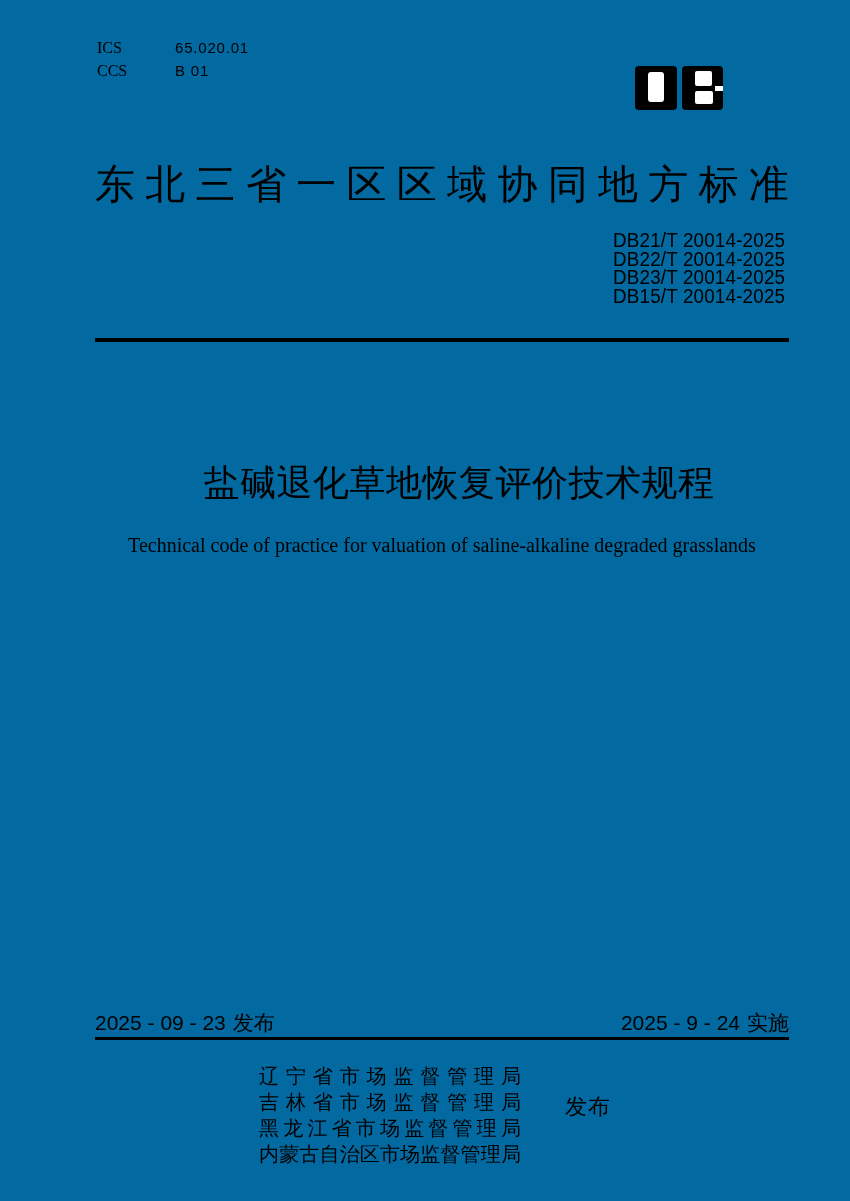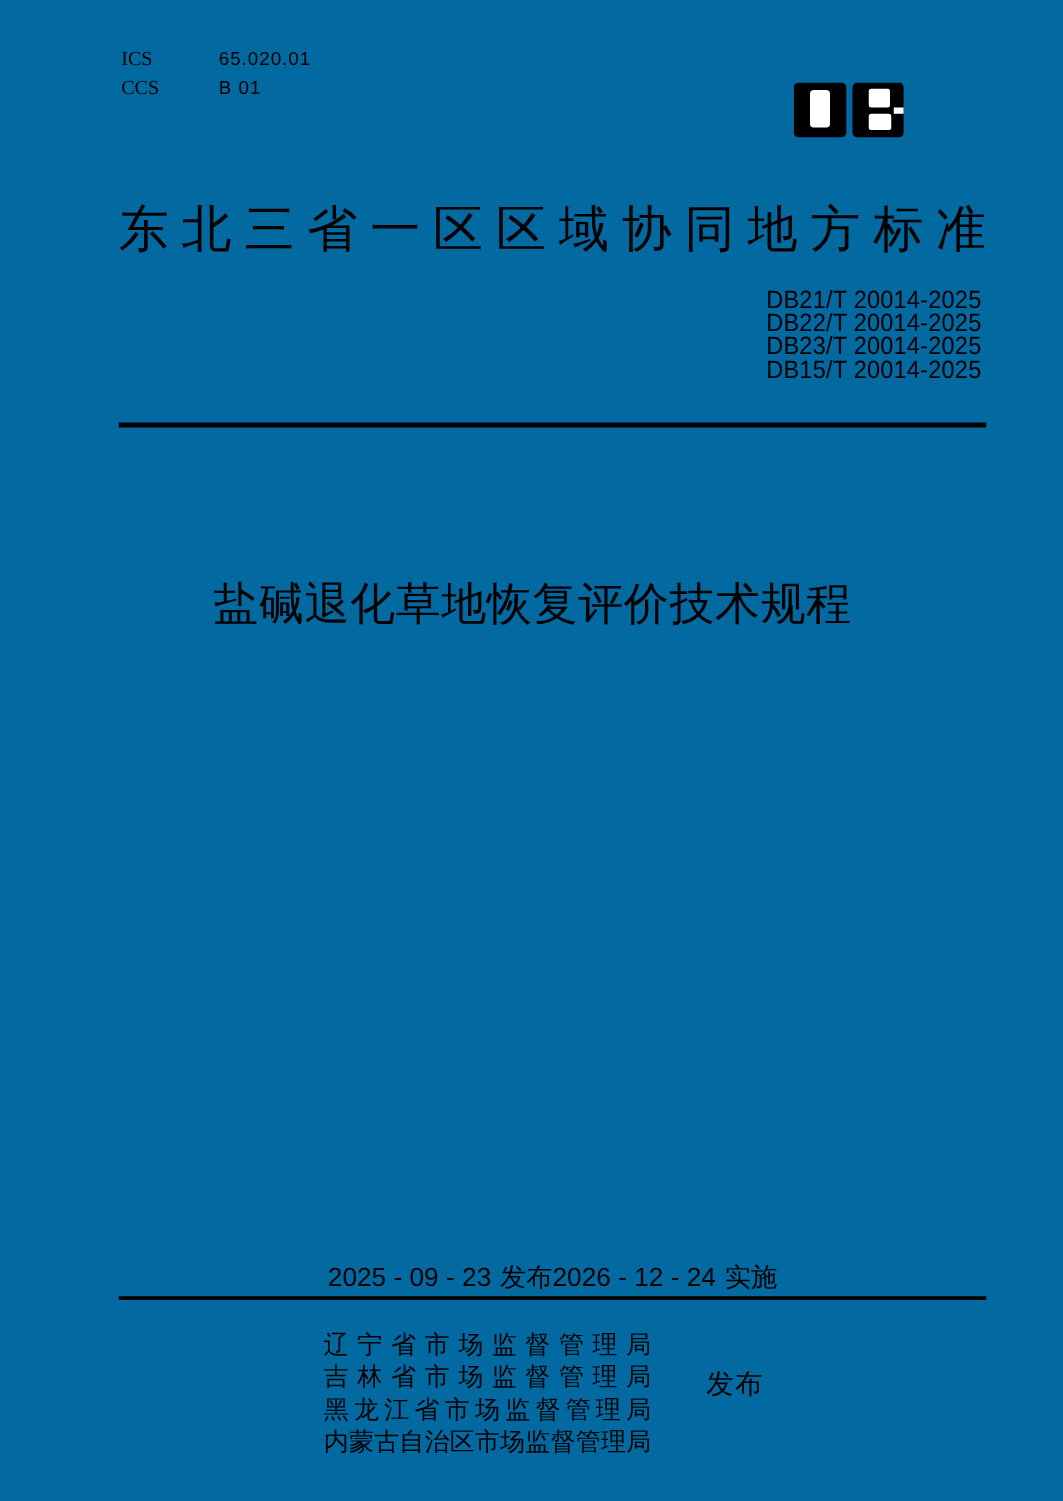--- a/index.html
+++ b/index.html
@@ -74,21 +74,21 @@
     left: 95px;
     width: 694px;
     background: #000;
   }
   .rule-top { top: 338px; height: 4px; }
   .rule-bottom { top: 1037px; height: 3px; }
 
   
   .title-cn {
     position: absolute;
-    left: 79px;
+    left: 112px;
     top: 459px;
     width: 694px;
     margin: 0;
     font-size: 36px;
     font-weight: normal;
     line-height: 48px;
     text-align: center;
     letter-spacing: 0.5px;
   }
   .title-en {
@@ -102,21 +102,21 @@
     text-align: center;
   }
 
   
   .date-row {
     position: absolute;
     left: 95px;
     top: 1010px;
     width: 694px;
     display: flex;
-    justify-content: center;
+    justify-content: space-between;
     font-size: 21px;
     line-height: 26px;
   }
   .date-row .cjk-label { margin-left: 7px; }
 
   
   .publishers {
     position: absolute;
     left: 259px;
     top: 1063px;
@@ -184,27 +184,28 @@
     <div>DB21/T 20014-2025</div>
     <div>DB22/T 20014-2025</div>
     <div>DB23/T 20014-2025</div>
     <div>DB15/T 20014-2025</div>
   </div>
 
   <div class="rule rule-top"></div>
 
   <h1 class="title-cn">盐碱退化草地恢复评价技术规程</h1>
 
+  <div class="title-en">Technical code of practice for valuation of saline-alkaline degraded grasslands</div>
 
   <div class="date-row">
     <div>
       <span>2025 - 09 - 23</span><span class="cjk-label">发布</span>
     </div>
     <div>
-      <span>2026 - 12 - 24</span><span class="cjk-label">实施</span>
+      <span>2025 - 9 - 24</span><span class="cjk-label">实施</span>
     </div>
   </div>
 
   <div class="rule rule-bottom"></div>
 
   <div class="publishers">
     <div data-justify="chars">
         <span>辽</span>
         <span>宁</span>
         <span>省</span>

